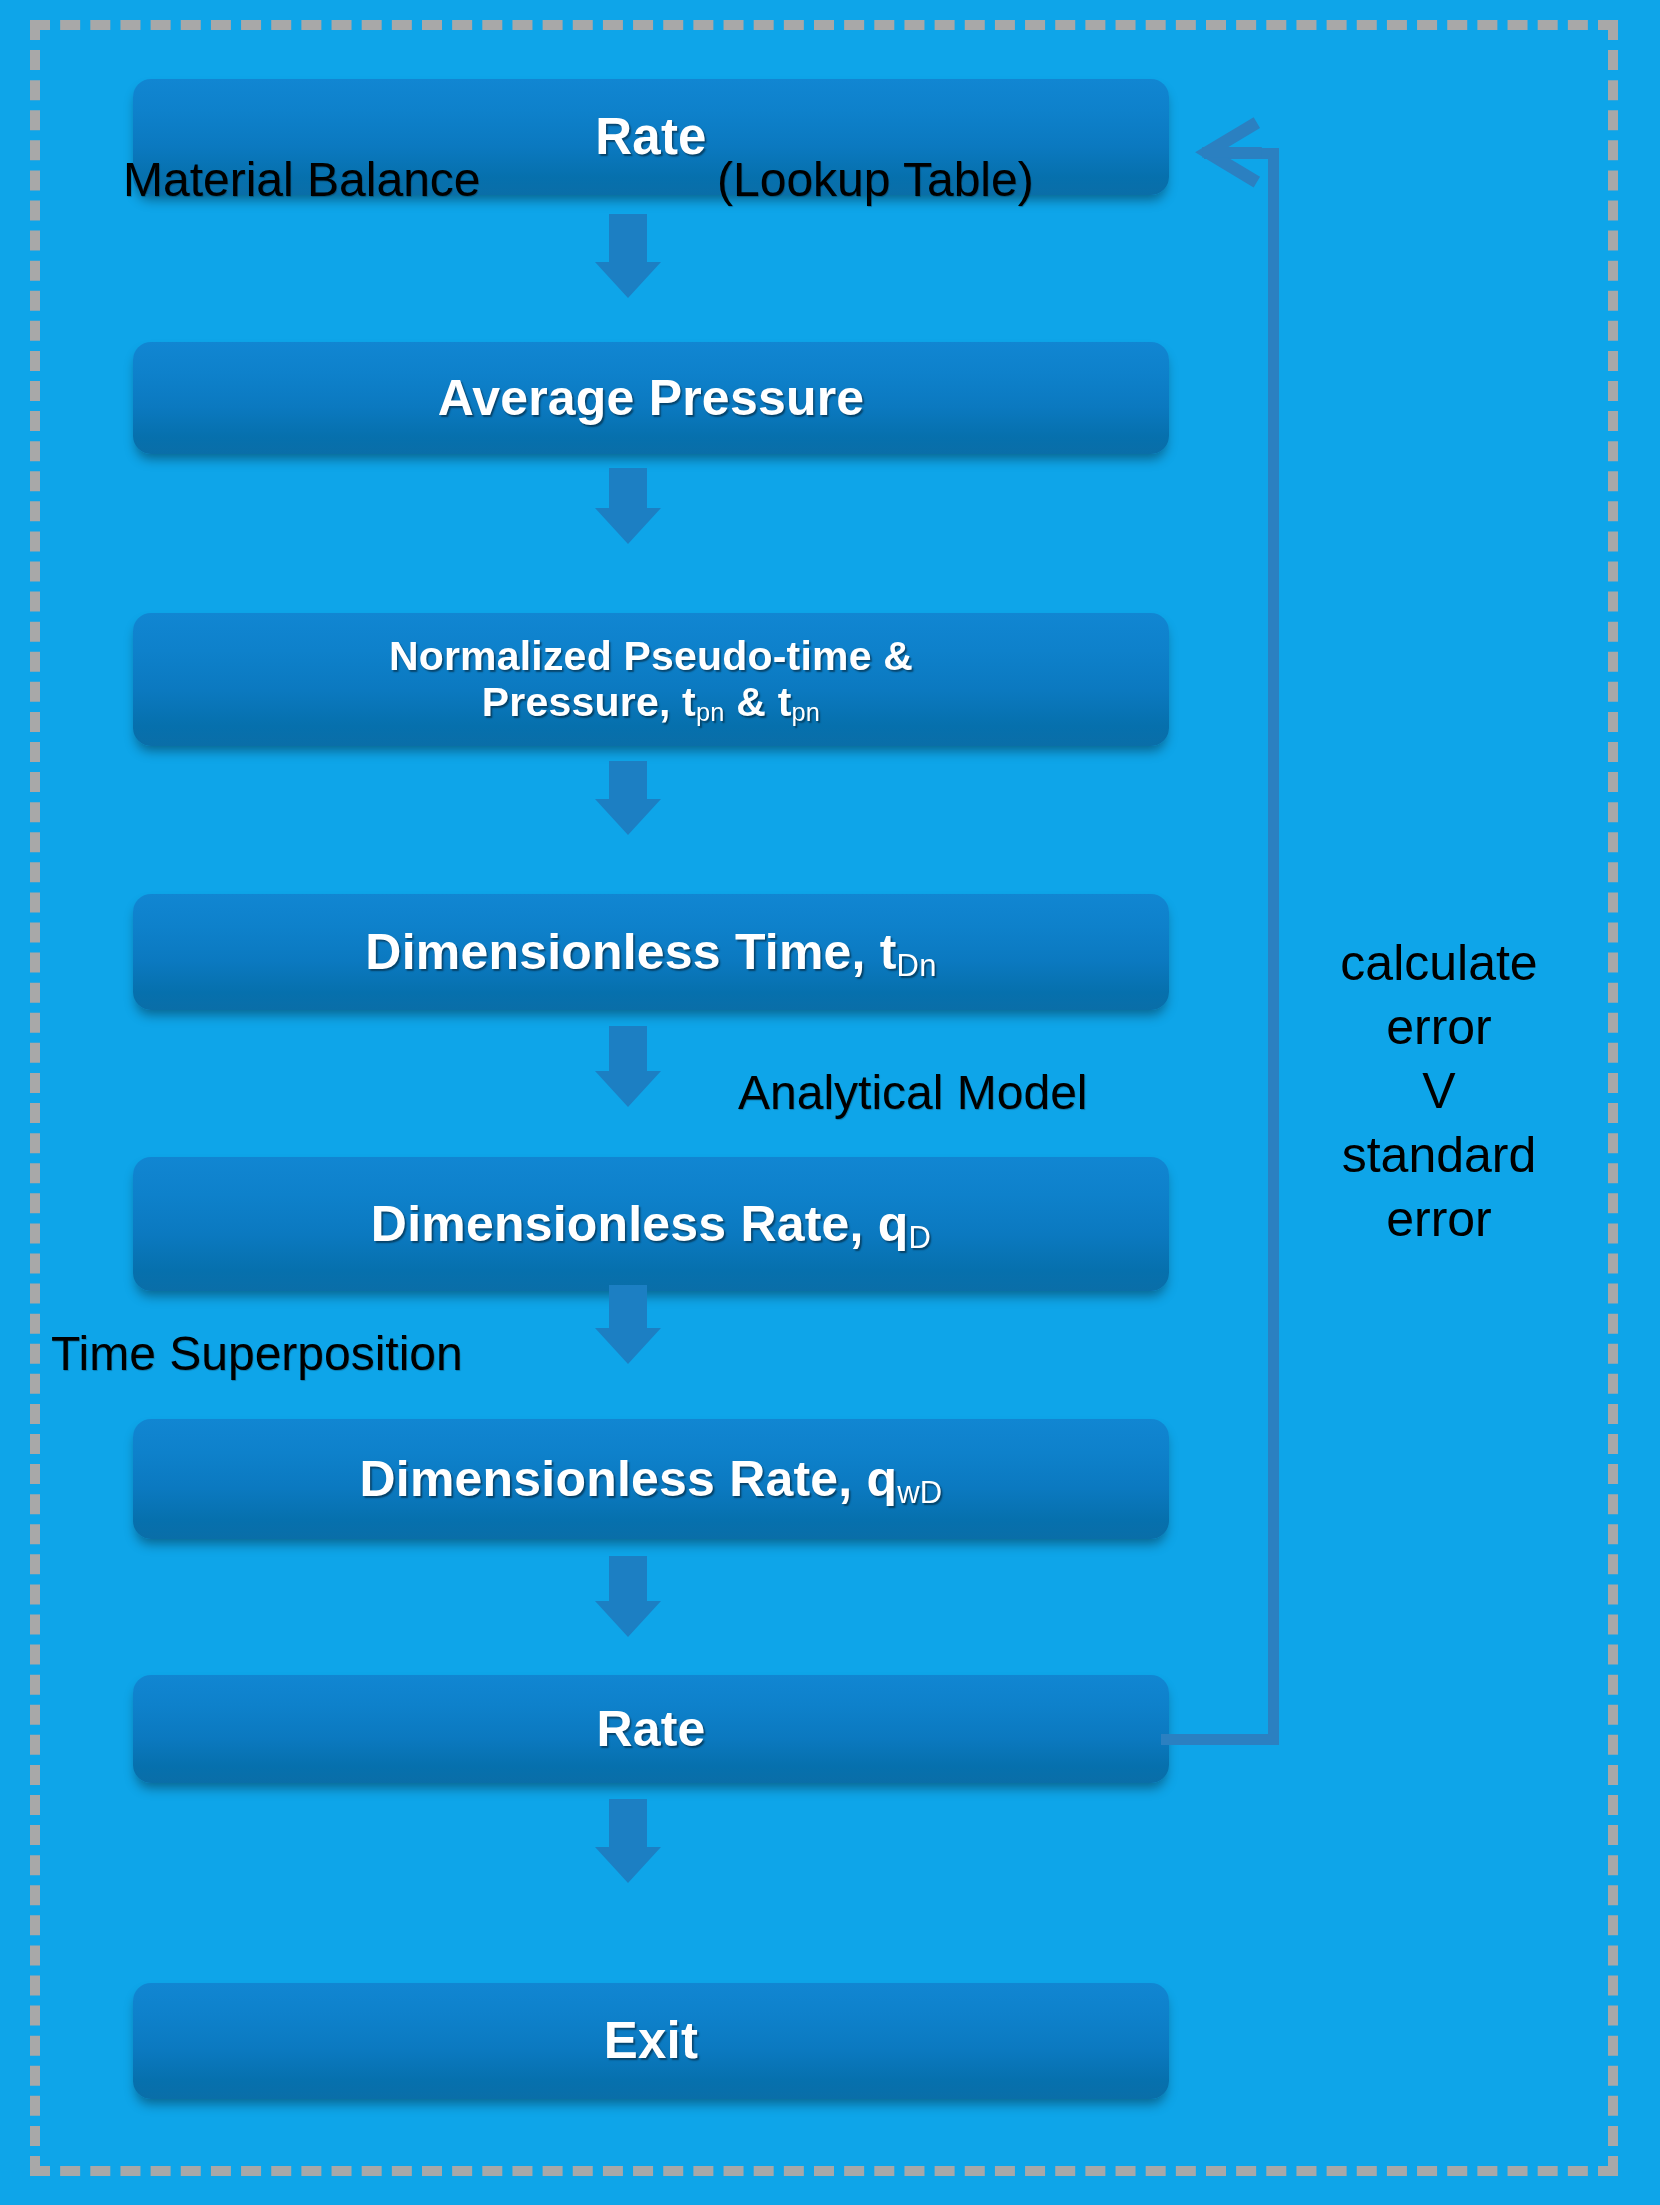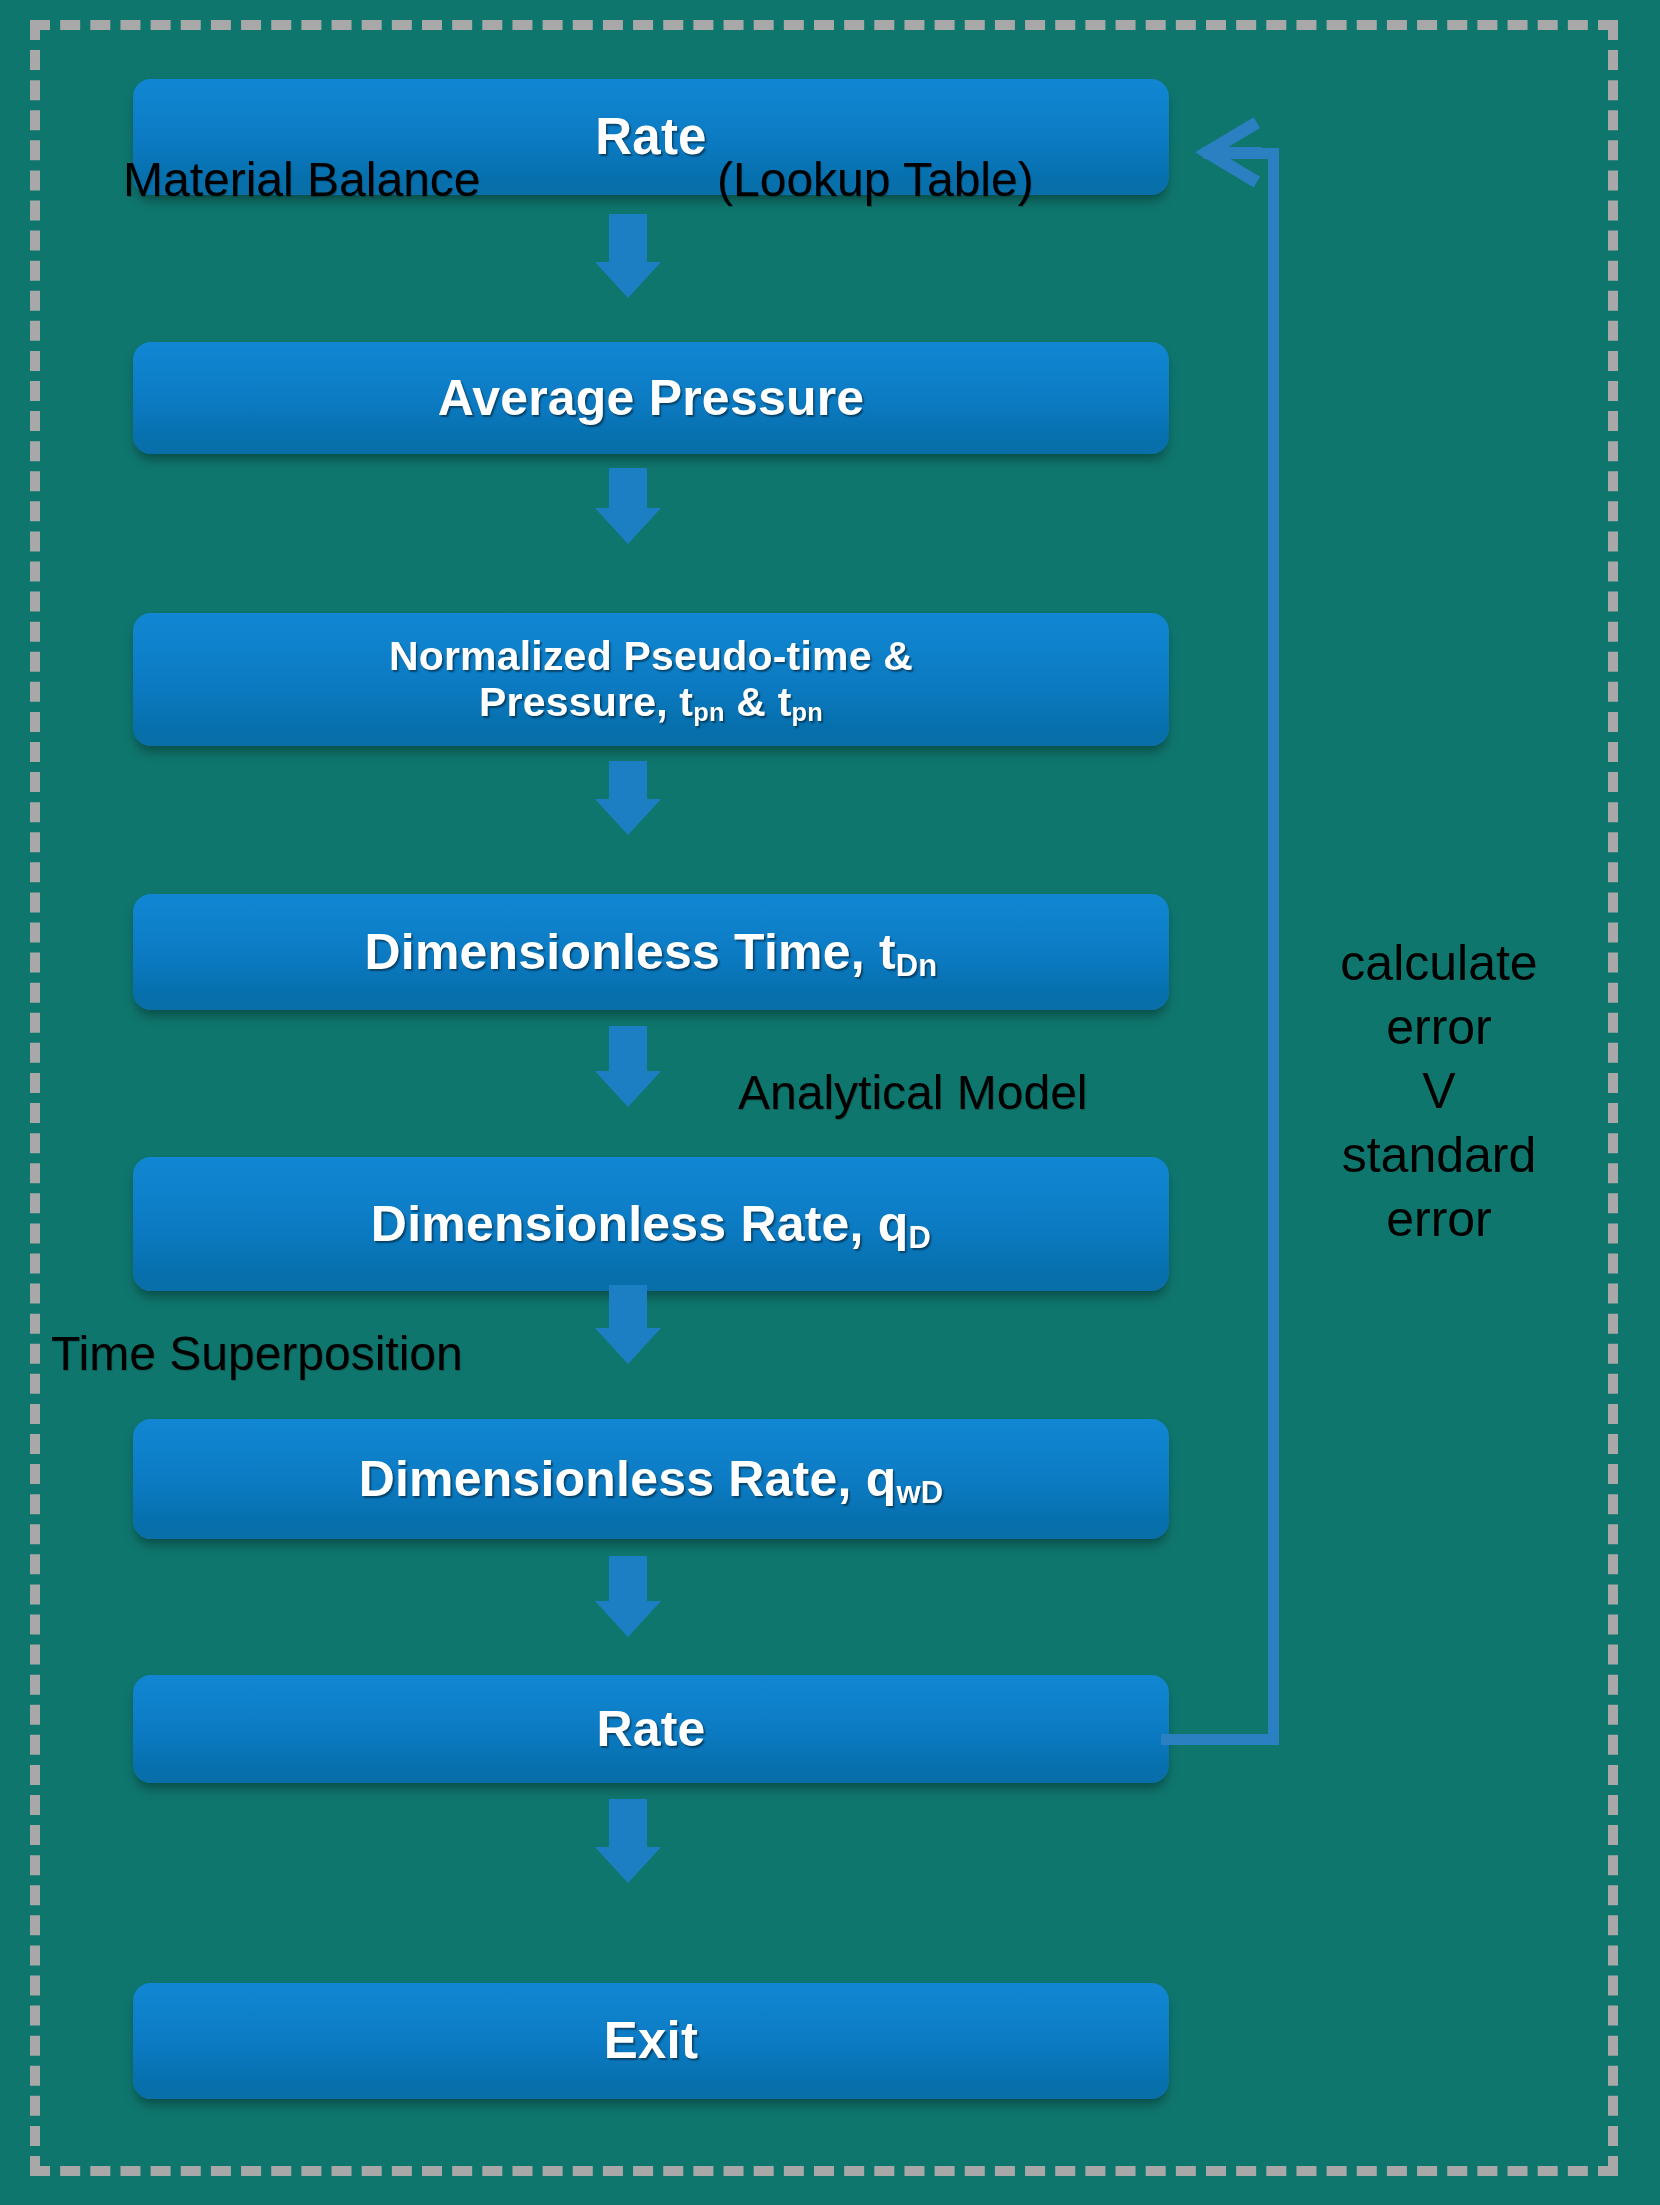--- a/index.html
+++ b/index.html
@@ -8,21 +8,21 @@
     background: #ffffff;
   }
   body {
     font-family: "Liberation Sans", sans-serif;
   }
 
   #canvas {
     position: relative;
     width: 1661px;
     height: 2205px;
-    background: #0f766e;
+    background: #0ea5e9;
     overflow: hidden;
   }
 
   
   #dashed-frame {
     position: absolute;
     left: 30px;
     top: 20px;
     width: 1588px;
     height: 2156px;
@@ -52,21 +52,21 @@
     text-shadow: 1.7px 1.7px 1.7px rgba(0,0,0,0.45);
     line-height: 1.12;
     padding: 0 20px;
   }
   .node .label { display: block; }
   .node sub {
     font-size: 0.62em;
     vertical-align: baseline;
     position: relative;
     bottom: -0.22em;
-    font-weight: bold;
+    font-weight: normal;
     margin-top: 23px;
   }
 
   
   .block-arrow {
     position: absolute;
     width: 0;
     height: 0;
   }
   .block-arrow .shaft {

